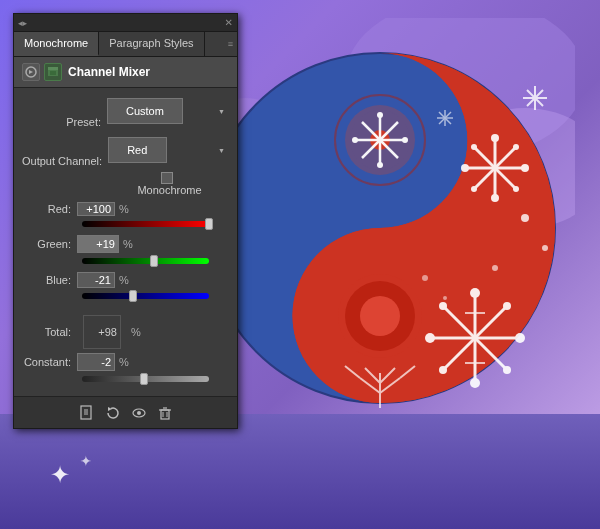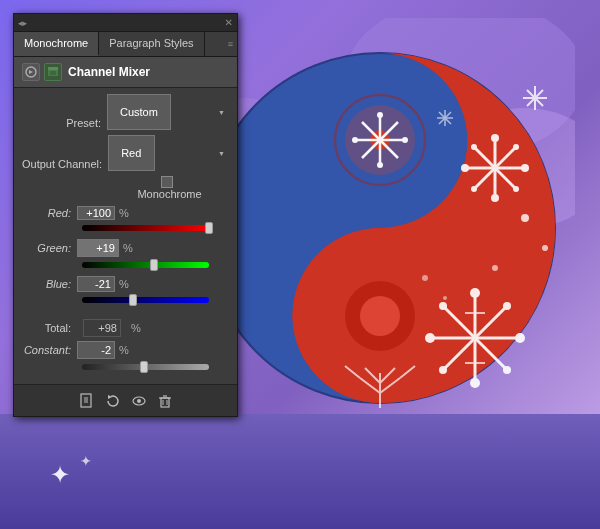--- a/index.html
+++ b/index.html
@@ -154,22 +154,22 @@
       padding-right: 6px;
       margin-top: 22px;
     }
 
     .panel-select {
       flex: 1;
       background: #5a5a5a;
       border: 1px solid #777;
       color: #fff;
       font-size: 11px;
-      padding: 2px 12px;
-      height: 36px;
+      padding: 2px 18px;
+      height: 26px;
       cursor: pointer;
       appearance: none;
       -webkit-appearance: none;
       position: relative;
     }
 
     .select-wrapper {
       flex: 1;
       position: relative;
     }
@@ -219,21 +219,20 @@
       align-items: center;
       margin-bottom: 1px;
     }
 
     .slider-label {
       color: #ccc;
       font-size: 11px;
       min-width: 55px;
       text-align: right;
       padding-right: 6px;
-      font-style: italic;
     }
 
     .slider-value-box {
       width: 38px;
       background: #5a5a5a;
       border: 1px solid #777;
       color: #fff;
       font-size: 11px;
       text-align: right;
       padding: 1px 3px;
@@ -527,21 +526,21 @@
       </div>
       <div class="slider-track-container">
         <div class="slider-track blue-track">
           <div class="slider-thumb" style="left: calc(40% - 4px);"></div>
         </div>
       </div>
     </div>
 
     <div class="info-row" style="margin-top:12px;gap:6px;">
       <span class="info-label">Total:</span>
-      <input type="text" style="width: 38px; background: rgb(60, 60, 60); border: 1px solid rgb(85, 85, 85); color: rgb(204, 204, 204); font-size: 11px; text-align: right; padding: 1px 3px; height: 18px;" value="+98" readonly="">
+      <input type="text" style="width: 38px; background: rgb(60, 60, 60); border: 1px solid rgb(85, 85, 85); color: rgb(204, 204, 204); font-size: 11px; text-align: right; padding: 1px 3px; height: 34px;" value="+98" readonly="">
       <span class="slider-pct">%</span>
     </div>
 
     <div class="slider-row">
       <div class="slider-top">
         <span class="slider-label">Constant:</span>
         <input type="text" class="slider-value-box" value="-2" readonly="" style="background: rgb(90, 90, 90); border: 1px solid rgb(119, 119, 119); color: rgb(255, 255, 255); font-size: 11px; text-align: right; padding: 1px 3px; height: 18px; width: 38px;">
         <span class="slider-pct">%</span>
       </div>
       <div class="slider-track-container">

